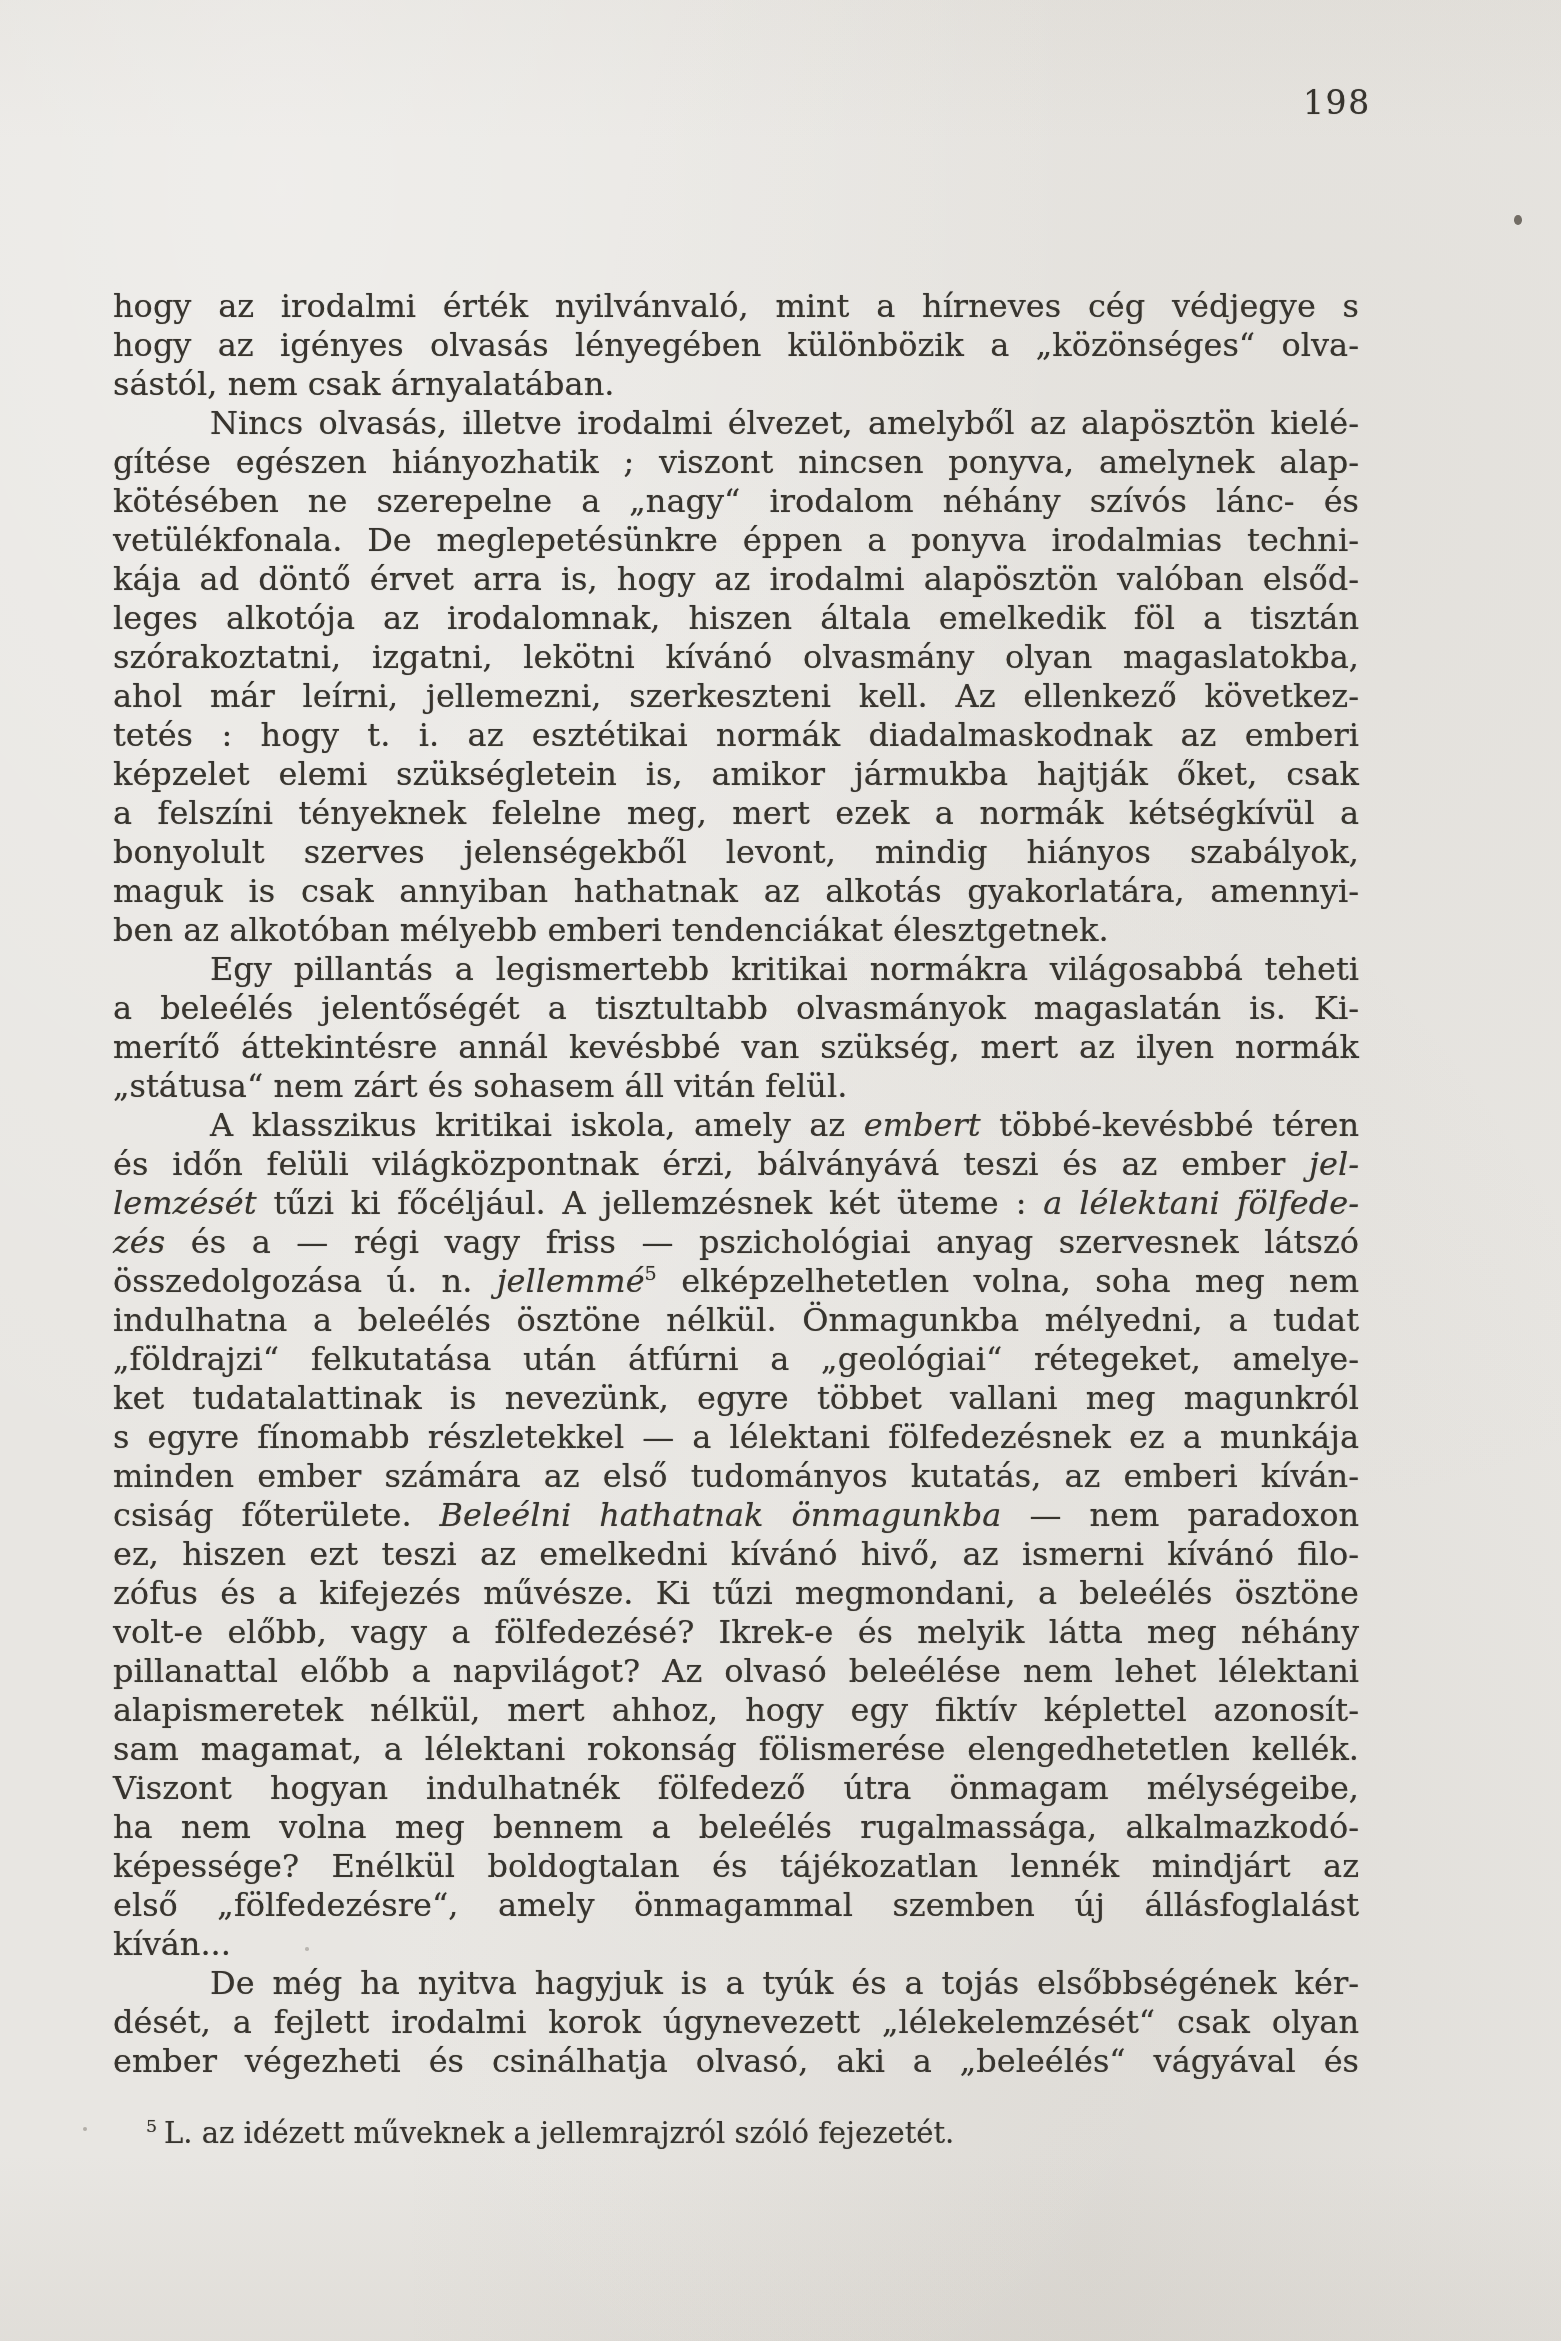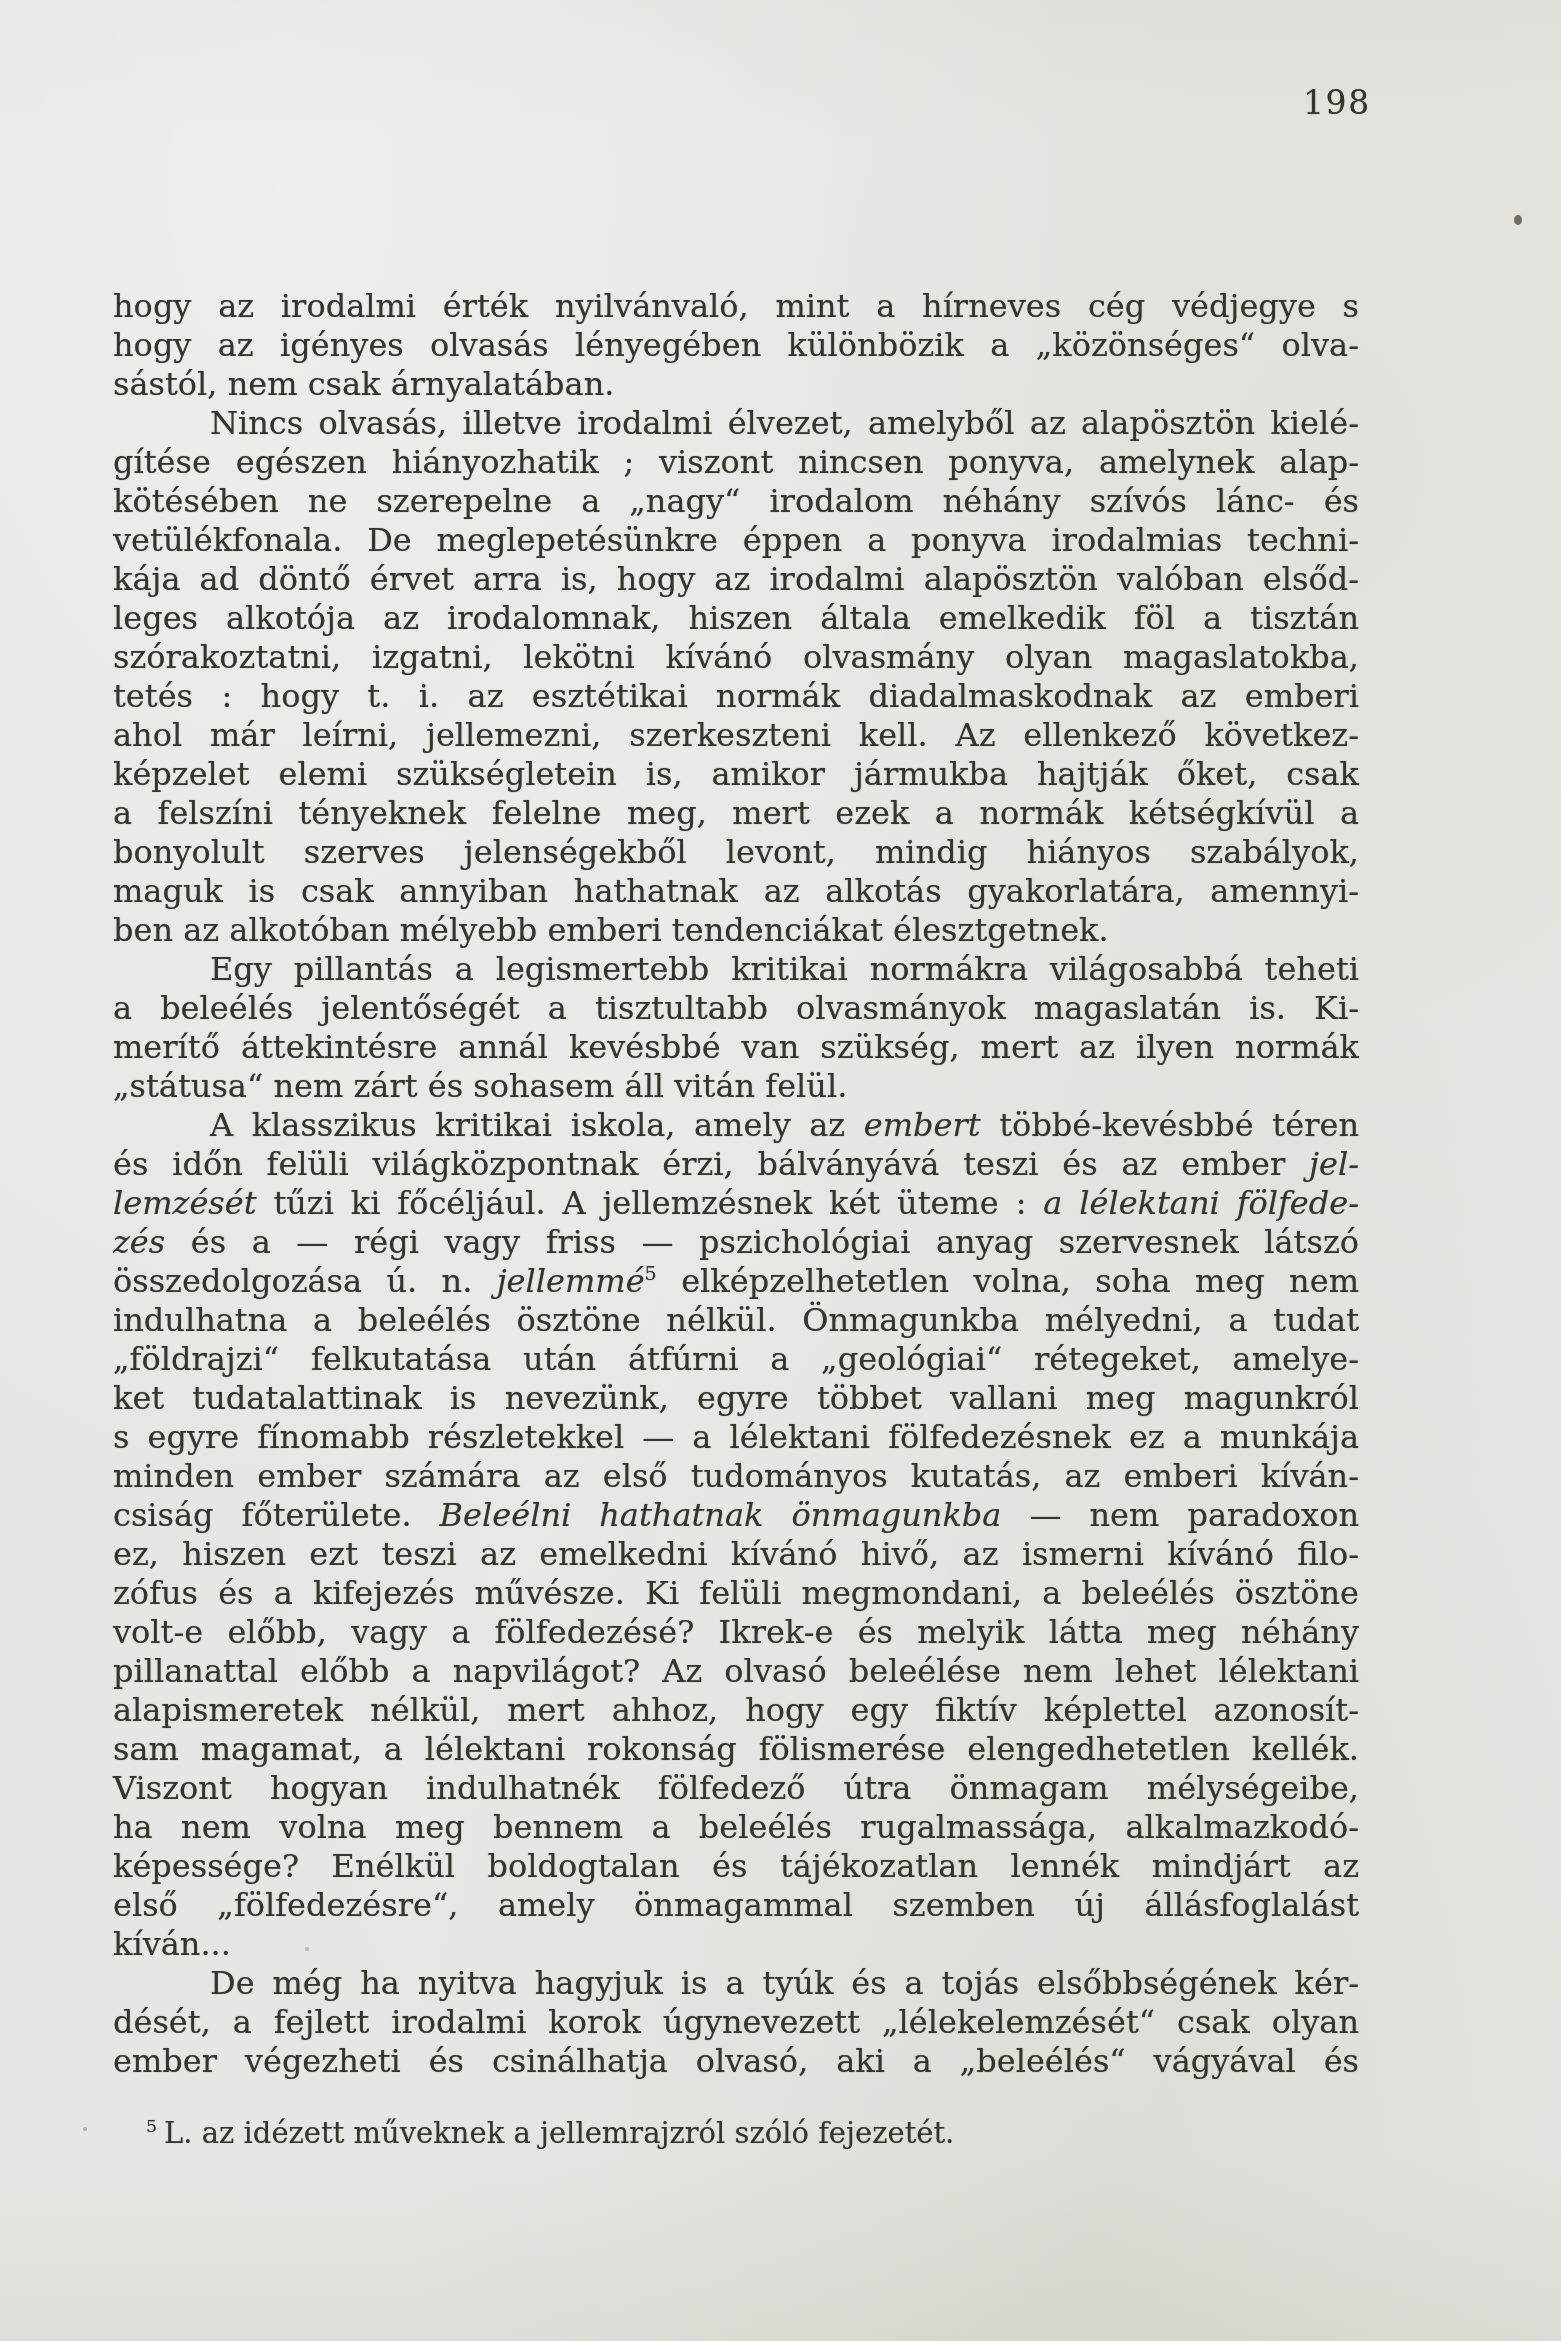--- a/index.html
+++ b/index.html
@@ -79,22 +79,22 @@
       <div class="line"><span>hogy az irodalmi érték nyilvánvaló, mint a hírneves cég védjegye s</span></div>
       <div class="line"><span>hogy az igényes olvasás lényegében különbözik a „közönséges“ olva-</span></div>
       <div class="line last"><span>sástól, nem csak árnyalatában.</span></div>
       <div class="line indent"><span>Nincs olvasás, illetve irodalmi élvezet, amelyből az alapösztön kielé-</span></div>
       <div class="line"><span>gítése egészen hiányozhatik ; viszont nincsen ponyva, amelynek alap-</span></div>
       <div class="line"><span>kötésében ne szerepelne a „nagy“ irodalom néhány szívós lánc- és</span></div>
       <div class="line"><span>vetülékfonala. De meglepetésünkre éppen a ponyva irodalmias techni-</span></div>
       <div class="line"><span>kája ad döntő érvet arra is, hogy az irodalmi alapösztön valóban elsőd-</span></div>
       <div class="line"><span>leges alkotója az irodalomnak, hiszen általa emelkedik föl a tisztán</span></div>
       <div class="line"><span>szórakoztatni, izgatni, lekötni kívánó olvasmány olyan magaslatokba,</span></div>
+      <div class="line"><span>ahol már leírni, jellemezni, szerkeszteni kell. Az ellenkező következ-</span></div>
       <div class="line"><span>tetés : hogy t. i. az esztétikai normák diadalmaskodnak az emberi</span></div>
-      <div class="line"><span>ahol már leírni, jellemezni, szerkeszteni kell. Az ellenkező következ-</span></div>
       <div class="line"><span>képzelet elemi szükségletein is, amikor jármukba hajtják őket, csak</span></div>
       <div class="line"><span>a felszíni tényeknek felelne meg, mert ezek a normák kétségkívül a</span></div>
       <div class="line"><span>bonyolult szerves jelenségekből levont, mindig hiányos szabályok,</span></div>
       <div class="line"><span>maguk is csak annyiban hathatnak az alkotás gyakorlatára, amennyi-</span></div>
       <div class="line last"><span>ben az alkotóban mélyebb emberi tendenciákat élesztgetnek.</span></div>
       <div class="line indent"><span>Egy pillantás a legismertebb kritikai normákra világosabbá teheti</span></div>
       <div class="line"><span>a beleélés jelentőségét a tisztultabb olvasmányok magaslatán is. Ki-</span></div>
       <div class="line"><span>merítő áttekintésre annál kevésbbé van szükség, mert az ilyen normák</span></div>
       <div class="line last"><span>„státusa“ nem zárt és sohasem áll vitán felül.</span></div>
       <div class="line indent"><span>A klasszikus kritikai iskola, amely az </span><span class="it">embert</span><span> többé-kevésbbé téren</span></div>
@@ -102,21 +102,21 @@
       <div class="line"><span class="it">lemzését</span><span> tűzi ki főcéljául. A jellemzésnek két üteme : </span><span class="it">a lélektani fölfede-</span></div>
       <div class="line"><span class="it">zés</span><span> és a — régi vagy friss — pszichológiai anyag szervesnek látszó</span></div>
       <div class="line"><span>összedolgozása ú. n. </span><span class="it">jellemmé</span><span class="sup">5</span><span> elképzelhetetlen volna, soha meg nem</span></div>
       <div class="line"><span>indulhatna a beleélés ösztöne nélkül. Önmagunkba mélyedni, a tudat</span></div>
       <div class="line"><span>„földrajzi“ felkutatása után átfúrni a „geológiai“ rétegeket, amelye-</span></div>
       <div class="line"><span>ket tudatalattinak is nevezünk, egyre többet vallani meg magunkról</span></div>
       <div class="line"><span>s egyre fínomabb részletekkel — a lélektani fölfedezésnek ez a munkája</span></div>
       <div class="line"><span>minden ember számára az első tudományos kutatás, az emberi kíván-</span></div>
       <div class="line"><span>csiság főterülete. </span><span class="it">Beleélni hathatnak önmagunkba</span><span> — nem paradoxon</span></div>
       <div class="line"><span>ez, hiszen ezt teszi az emelkedni kívánó hivő, az ismerni kívánó filo-</span></div>
-      <div class="line"><span>zófus és a kifejezés művésze. Ki felüli megmondani, a beleélés ösztöne</span></div>
+      <div class="line"><span>zófus és a kifejezés művésze. Ki tűzi megmondani, a beleélés ösztöne</span></div>
       <div class="line"><span>volt-e előbb, vagy a fölfedezésé? Ikrek-e és melyik látta meg néhány</span></div>
       <div class="line"><span>pillanattal előbb a napvilágot? Az olvasó beleélése nem lehet lélektani</span></div>
       <div class="line"><span>alapismeretek nélkül, mert ahhoz, hogy egy fiktív képlettel azonosít-</span></div>
       <div class="line"><span>sam magamat, a lélektani rokonság fölismerése elengedhetetlen kellék.</span></div>
       <div class="line"><span>Viszont hogyan indulhatnék fölfedező útra önmagam mélységeibe,</span></div>
       <div class="line"><span>ha nem volna meg bennem a beleélés rugalmassága, alkalmazkodó-</span></div>
       <div class="line"><span>képessége? Enélkül boldogtalan és tájékozatlan lennék mindjárt az</span></div>
       <div class="line"><span>első „fölfedezésre“, amely önmagammal szemben új állásfoglalást</span></div>
       <div class="line last"><span>kíván...</span></div>
       <div class="line indent"><span>De még ha nyitva hagyjuk is a tyúk és a tojás elsőbbségének kér-</span></div>

